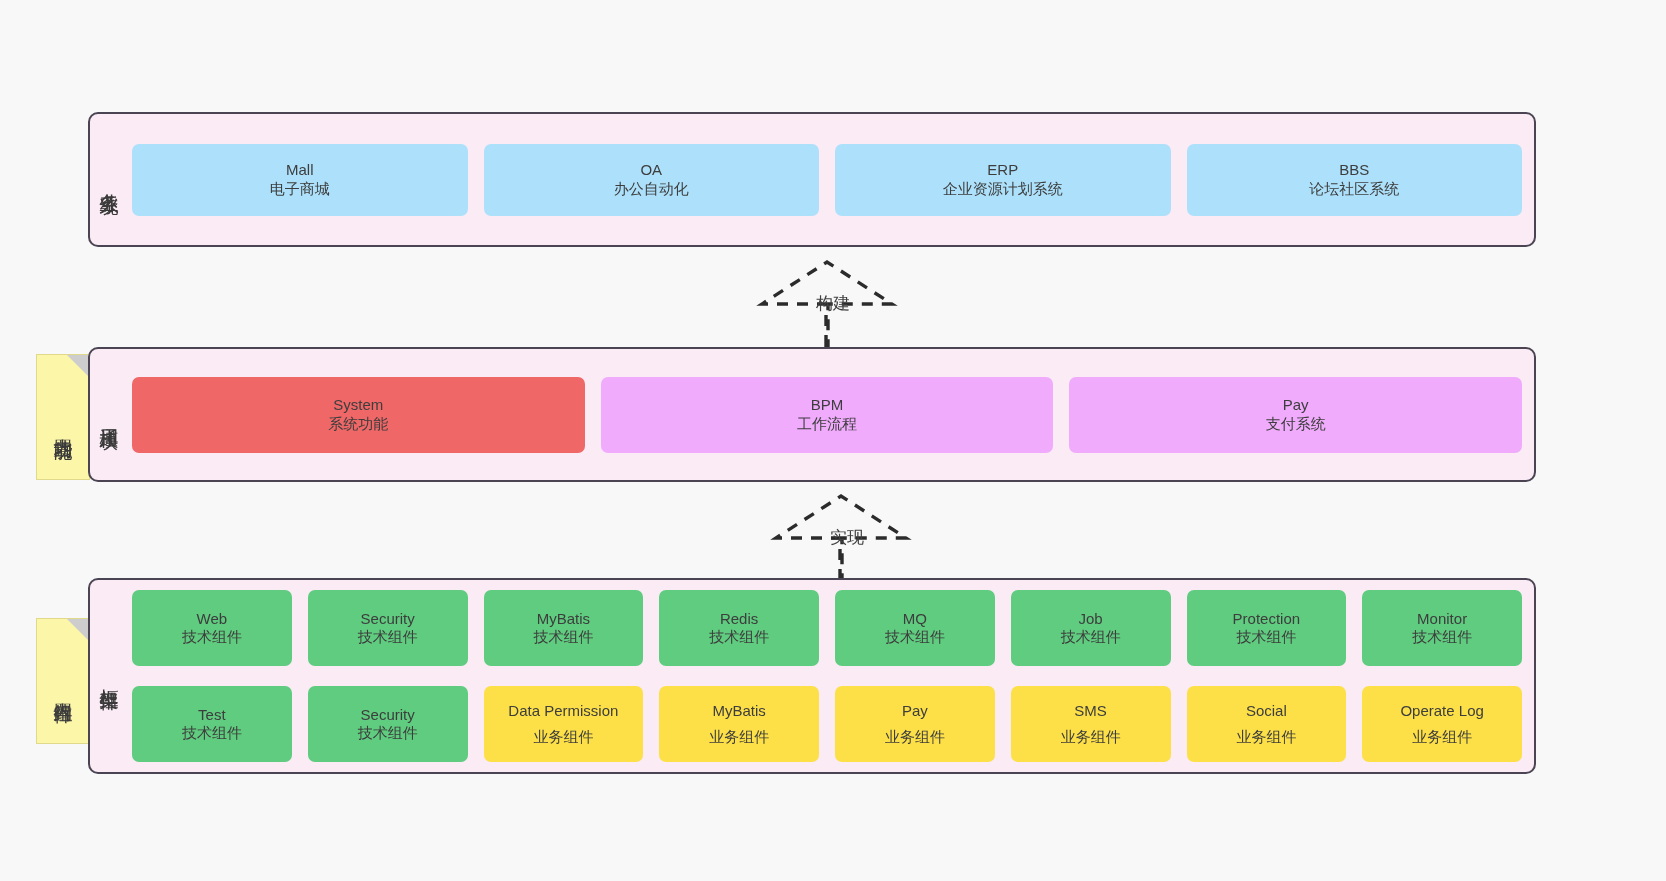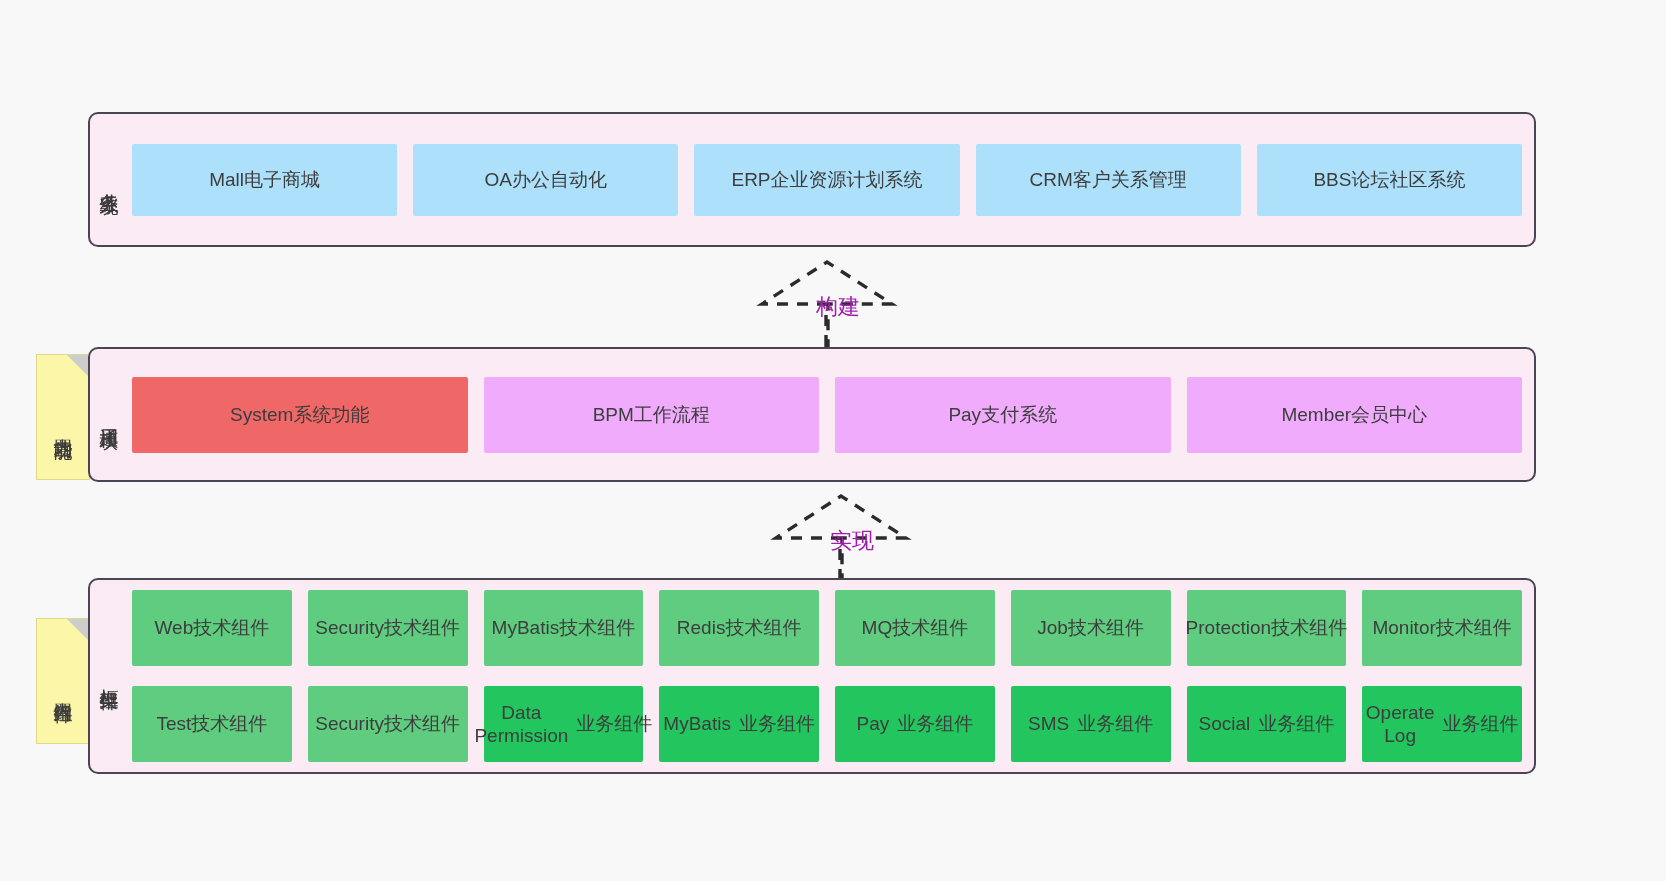--- a/index.html
+++ b/index.html
@@ -59,50 +59,50 @@
   .row {
     display: flex;
     flex-direction: row;
     gap: 16px;
   }
 
   
   .card {
     flex: 1 1 0;
     box-sizing: border-box;
-    border-radius: 2px;
-    display: flex;
-    flex-direction: row;
+    border-radius: 7px;
+    display: flex;
+    flex-direction: column;
     align-items: center;
     justify-content: center;
     text-align: center;
-    font-size: 19px;
+    font-size: 15px;
     line-height: 1.22;
     color: #3d3d3d;
     padding: 4px 6px;
     min-width: 0;
   }
   .card .l1 { white-space: normal; }
   .card .l2 { white-space: nowrap; }
 
   .c-blue        { background: #ade1fb; }
   .c-red         { background: #ef6767; }
   .c-pink        { background: #f0abfc; }
   .c-green       { background: #5fcc7f; }
-  .c-green-light { background: #22c55e; gap: 8px; }
+  .c-green-light { background: #fde047; gap: 8px; }
 
   
   .arrow-wrap {
     position: absolute;
     display: block;
   }
   .arrow-label {
     position: absolute;
-    font-size: 22px;
-    color: #a21caf;
+    font-size: 17px;
+    color: #404040;
     background: transparent;
     white-space: nowrap;
     user-select: none;
   }
 
   
   .note {
     position: absolute;
     box-sizing: border-box;
     background: #fcf7a8;
@@ -145,24 +145,20 @@
         </div>
         <div class="card c-blue">
           <span class="l1">OA</span>
           <span class="l2">办公自动化</span>
         </div>
         <div class="card c-blue">
           <span class="l1">ERP</span>
           <span class="l2">企业资源计划系统</span>
         </div>
         <div class="card c-blue">
-          <span class="l1">CRM</span>
-          <span class="l2">客户关系管理</span>
-        </div>
-        <div class="card c-blue">
           <span class="l1">BBS</span>
           <span class="l2">论坛社区系统</span>
         </div>
       </div>
     </div>
   </div>
 
   <div class="arrow-wrap" style="left:752px; top:258px; width:160px; height:90px;">
     <svg width="160" height="90" viewBox="0 0 160 90">
       <path d="M74 88 L74 46 L10 46 L75 4 L140 46 L76 46 L76 88 Z" fill="none" stroke="#2b2b2b" stroke-width="3.4" stroke-dasharray="11,9" stroke-linecap="butt"></path>
@@ -184,24 +180,20 @@
           <span class="l2">系统功能</span>
         </div>
         <div class="card c-pink">
           <span class="l1">BPM</span>
           <span class="l2">工作流程</span>
         </div>
         <div class="card c-pink">
           <span class="l1">Pay</span>
           <span class="l2">支付系统</span>
         </div>
-        <div class="card c-pink">
-          <span class="l1">Member</span>
-          <span class="l2">会员中心</span>
-        </div>
       </div>
     </div>
   </div>
 
   <div class="arrow-wrap" style="left:766px; top:492px; width:160px; height:90px;">
     <svg width="160" height="90" viewBox="0 0 160 90">
       <path d="M74 88 L74 46 L10 46 L75 4 L140 46 L76 46 L76 88 Z" fill="none" stroke="#2b2b2b" stroke-width="3.4" stroke-dasharray="11,9" stroke-linecap="butt"></path>
     </svg>
   </div>
   <div class="arrow-label" style="left:830px; top:526px;">实现</div>

